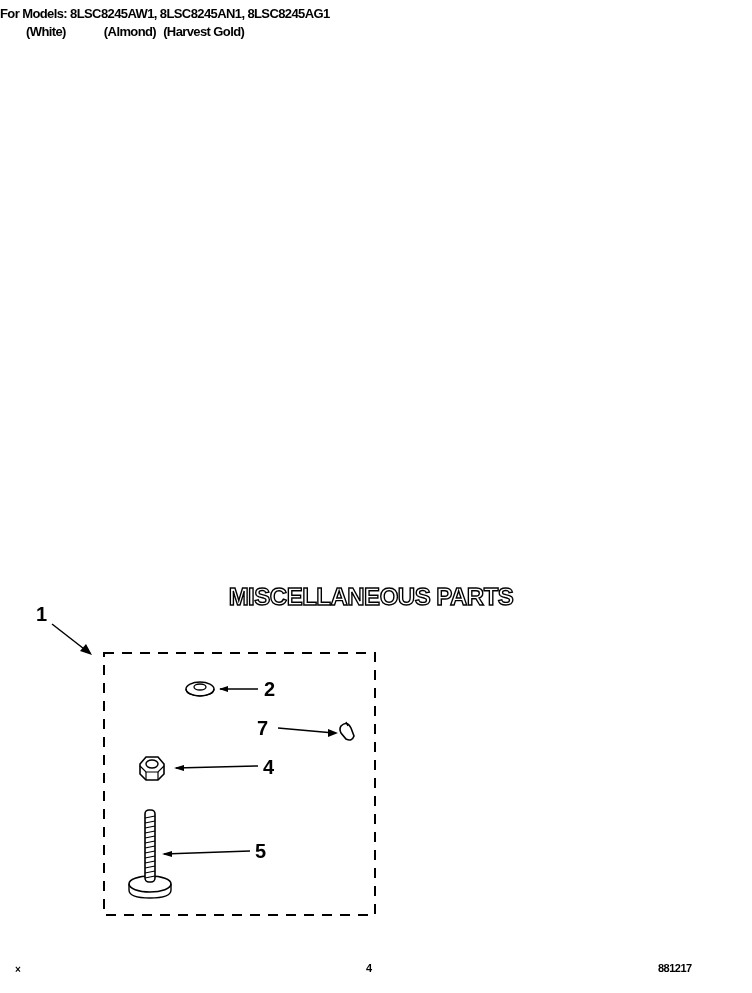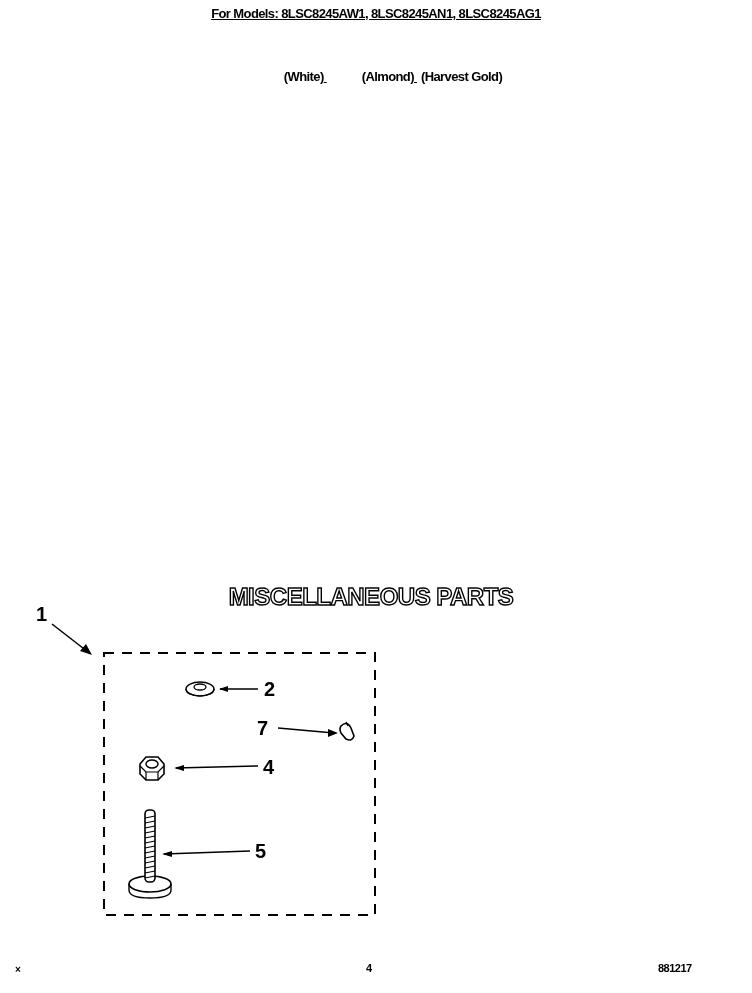--- a/index.html
+++ b/index.html
@@ -1,24 +1,23 @@
 <!DOCTYPE html>
 <html><head>
   <meta charset="utf-8">
   <style>
     html, body { margin: 0; padding: 0; background: #ffffff; }
     body {
       width: 752px; height: 993px; position: relative; overflow: hidden;
       font-family: "Liberation Sans", sans-serif; color: #000;
     }
     .hdr {
-      position: absolute; left: 0; width: 752px; text-align: center;
+      position: absolute; left: 0; width: 752px; text-align: left;
       font-weight: bold; font-size: 13px; letter-spacing: -0.6px;
       font-family: "Liberation Sans", sans-serif;
-      text-decoration: underline;
     }
     .hdr1 { top: 6px; left: 0; padding-left: 0; }
     .hdr2 { top: 24px; }
     .hdr2 span { display: inline-block; }
     .title {
       position: absolute; top: 583px; left: 0; width: 742px; text-align: center;
       font-size: 24px; font-weight: bold; letter-spacing: -0.5px;
       color: #fff; -webkit-text-stroke: 1.4px #000;
       font-family: "Liberation Sans", sans-serif;
     }
@@ -30,23 +29,23 @@
     .foot {
       position: absolute; font-size: 11px; font-weight: bold;
       font-family: "Liberation Sans", sans-serif;
     }
   </style>
 </head>
 <body>
 
 <div class="hdr hdr1">For Models: 8LSC8245AW1, 8LSC8245AN1, 8LSC8245AG1</div>
 <div class="hdr hdr2">
-  <span style="margin-left:34px;">(White)</span>
+  <span style="margin-left:26px;">(White)</span>
   <span style="margin-left:35px;">(Almond)</span>
-  <span style="margin-left:4px;margin-top:45px;">(Harvest Gold)</span>
+  <span style="margin-left:4px;">(Harvest Gold)</span>
 </div>
 
 <div class="title">MISCELLANEOUS PARTS</div>
 
 <svg class="art" width="752" height="993">
 
   <rect x="104" y="653" width="271" height="262" fill="none" stroke="#000" stroke-width="2" stroke-dasharray="10,8"></rect>
 
   <g>
     <line x1="52" y1="624" x2="88" y2="652" stroke="#000" stroke-width="1.5"></line>

